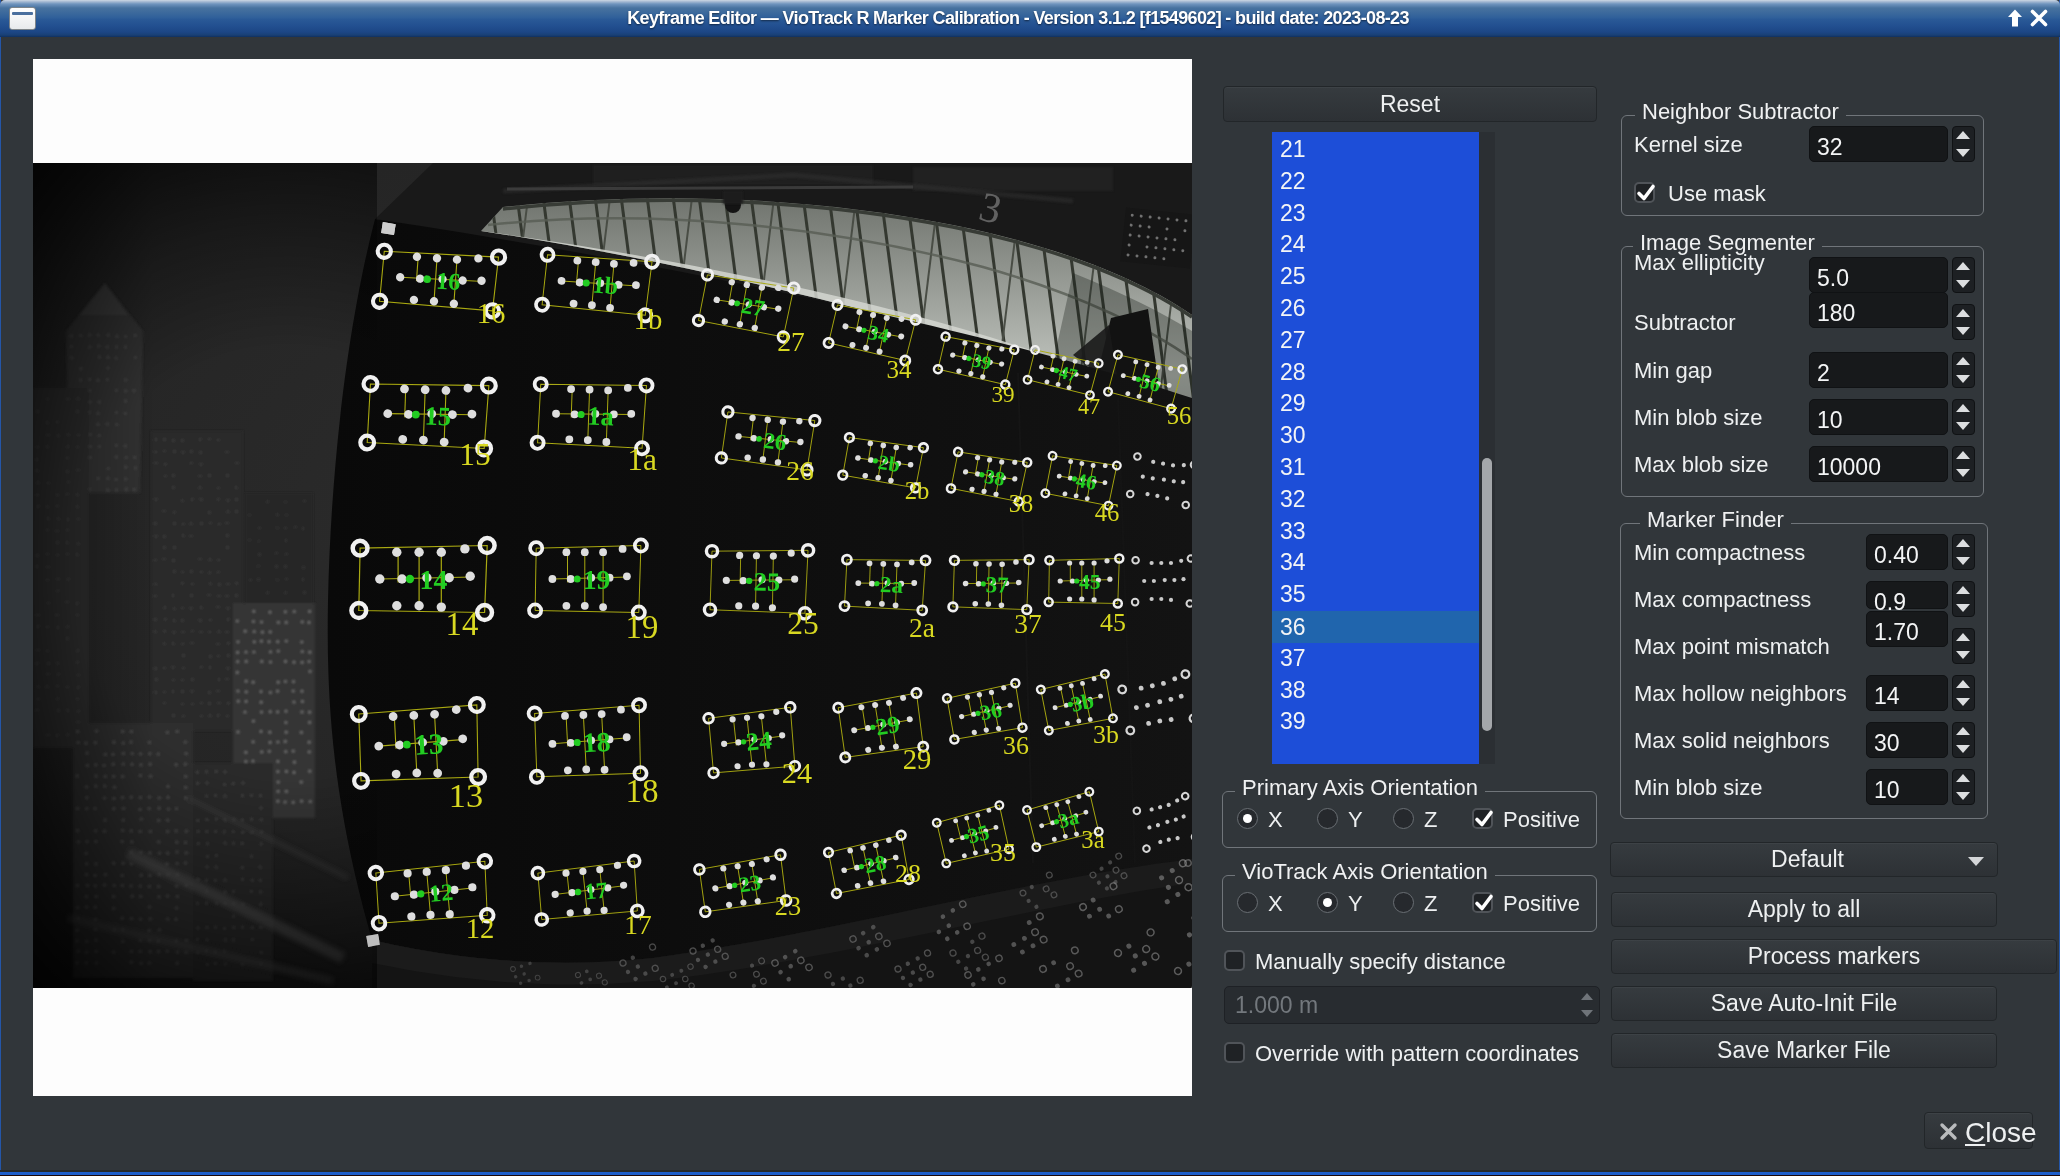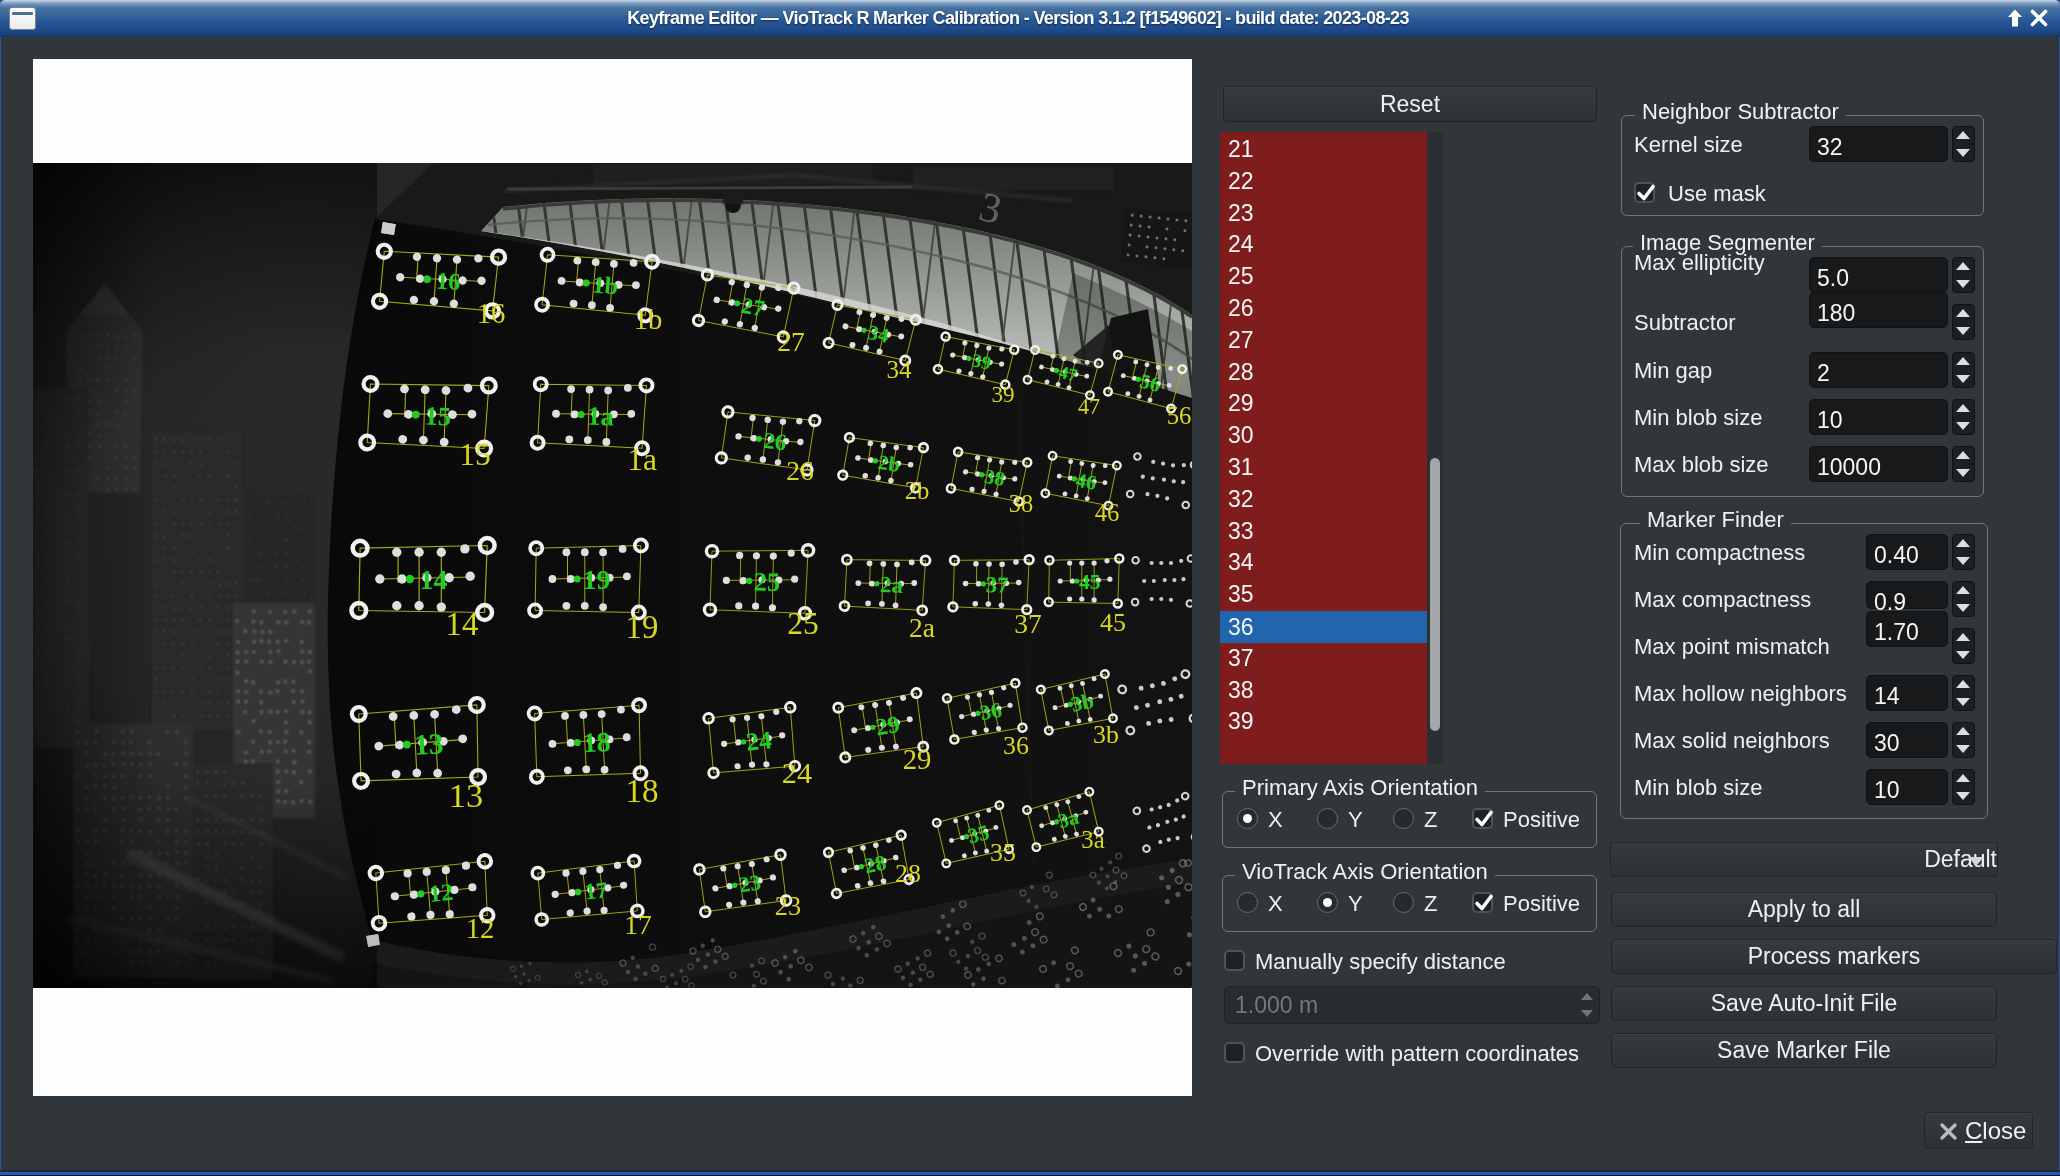--- a/index.html
+++ b/index.html
@@ -2001,21 +2001,21 @@
           <circle cx="1143.4" cy="659.2" r="2.1" fill="#c9c9c9"></circle>
           <circle cx="1151.7" cy="658.3" r="2.1" fill="#c9c9c9"></circle>
           <circle cx="1122.6" cy="676.8" r="2.1" fill="#c9c9c9"></circle>
           <circle cx="1131.4" cy="676.8" r="2.1" fill="#c9c9c9"></circle>
           <circle cx="1140.3" cy="677.6" r="2.1" fill="#c9c9c9"></circle>
         </g>
       </g>
     </svg>
   </div>
 <div class="btn" style="left:1223px;top:86px;width:374px;height:36px;line-height:34px">Reset</div>
-<div class="abs" style="left:1220px;top:132px;width:223px;height:632px;background:#7f1d1d;font-size:23px;color:#f4f5f6">
+<div class="abs" style="left:1272px;top:132px;width:223px;height:632px;background:#1d4ed8;font-size:23px;color:#f4f5f6">
 <div style="position:absolute;left:0;top:2px;right:16px">
       <div style="height:31.8px;line-height:31.8px;padding-left:8px">21</div>
       <div style="height:31.8px;line-height:31.8px;padding-left:8px">22</div>
       <div style="height:31.8px;line-height:31.8px;padding-left:8px">23</div>
       <div style="height:31.8px;line-height:31.8px;padding-left:8px">24</div>
       <div style="height:31.8px;line-height:31.8px;padding-left:8px">25</div>
       <div style="height:31.8px;line-height:31.8px;padding-left:8px">26</div>
       <div style="height:31.8px;line-height:31.8px;padding-left:8px">27</div>
       <div style="height:31.8px;line-height:31.8px;padding-left:8px">28</div>
       <div style="height:31.8px;line-height:31.8px;padding-left:8px">29</div>
@@ -2136,28 +2136,28 @@
 <div class="lbl" style="left:1634px;top:728px">Max solid neighbors</div>
 <div class="spin" style="left:1866px;top:722px;width:82px;height:36px;line-height:34px">30</div>
 <div class="spbtn" style="left:1952px;top:722px;width:23px;height:36px"></div>
 <div class="tri-u" style="left:1956px;top:727px"></div>
 <div class="tri-d" style="left:1956px;top:745px"></div>
 <div class="lbl" style="left:1634px;top:775px">Min blob size</div>
 <div class="spin" style="left:1866px;top:769px;width:82px;height:36px;line-height:34px">10</div>
 <div class="spbtn" style="left:1952px;top:769px;width:23px;height:36px"></div>
 <div class="tri-u" style="left:1956px;top:774px"></div>
 <div class="tri-d" style="left:1956px;top:792px"></div>
-<div class="btn" style="left:1610px;top:842px;width:388px;height:35px;text-align:right;padding-left:7px;line-height:33px">Default
+<div class="btn" style="left:1610px;top:842px;width:388px;height:35px;text-align:center;padding-left:7px;line-height:33px">Default
 <svg style="position:absolute;right:12px;top:12px" width="18" height="12" viewBox="0 0 18 12">
       <path d="M 1 2 L 9 11 L 17 2 Z" fill="#d4d6d8"></path>
     </svg></div>
 <div class="btn" style="left:1611px;top:892px;width:386px;height:35px;line-height:33px">Apply to all</div>
 <div class="btn" style="left:1611px;top:939px;width:446px;height:35px;line-height:33px">Process markers</div>
 <div class="btn" style="left:1611px;top:986px;width:386px;height:35px;line-height:33px">Save Auto-Init File</div>
 <div class="btn" style="left:1611px;top:1033px;width:386px;height:35px;line-height:33px">Save Marker File</div>
 <div class="btn" style="left:1924px;top:1112px;width:109px;height:37px">
 <svg style="position:absolute;left:14px;top:9px" width="19" height="19" viewBox="0 0 19 19">
       <path d="M 3 3 L 16 16 M 16 3 L 3 16" stroke="#b9bbbd" stroke-width="3.4" stroke-linecap="round"></path>
     </svg>
-<div style="position:absolute;left:40px;top:4px;font-size:24px"><span style="text-decoration:underline">C</span>lose</div>
+<div style="position:absolute;left:40px;top:4px;font-size:28px"><span style="text-decoration:underline">C</span>lose</div>
 </div>
 <div class="abs" style="left:0;top:1170px;width:2060px;height:2px;background:#26292c"></div>
 <div class="abs" style="left:0;top:1172px;width:2060px;height:3px;background:#1d5ecb"></div>
 <div class="abs" style="left:0;top:1175px;width:2060px;height:1px;background:#1c0808"></div>
 </body></html>

